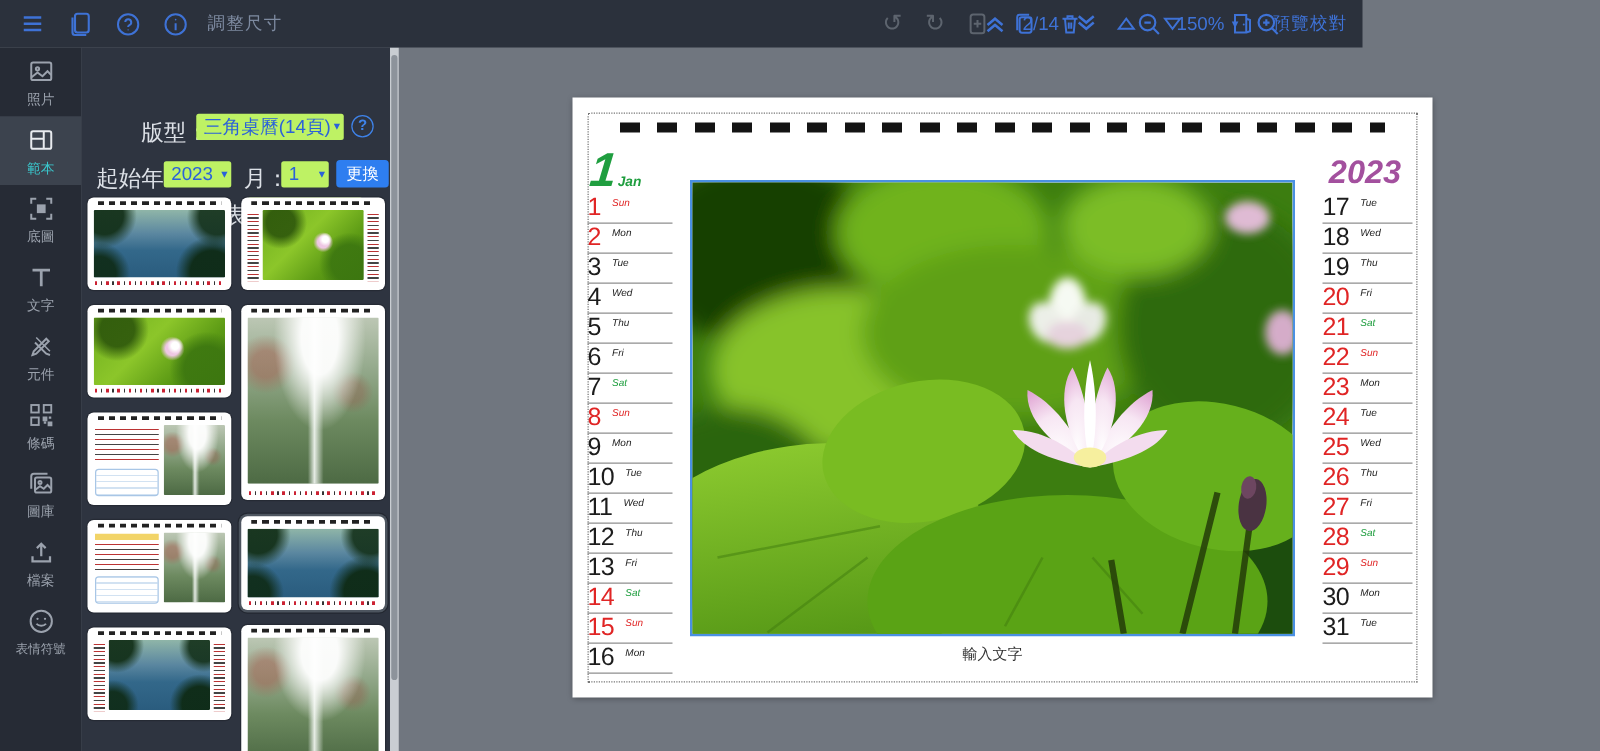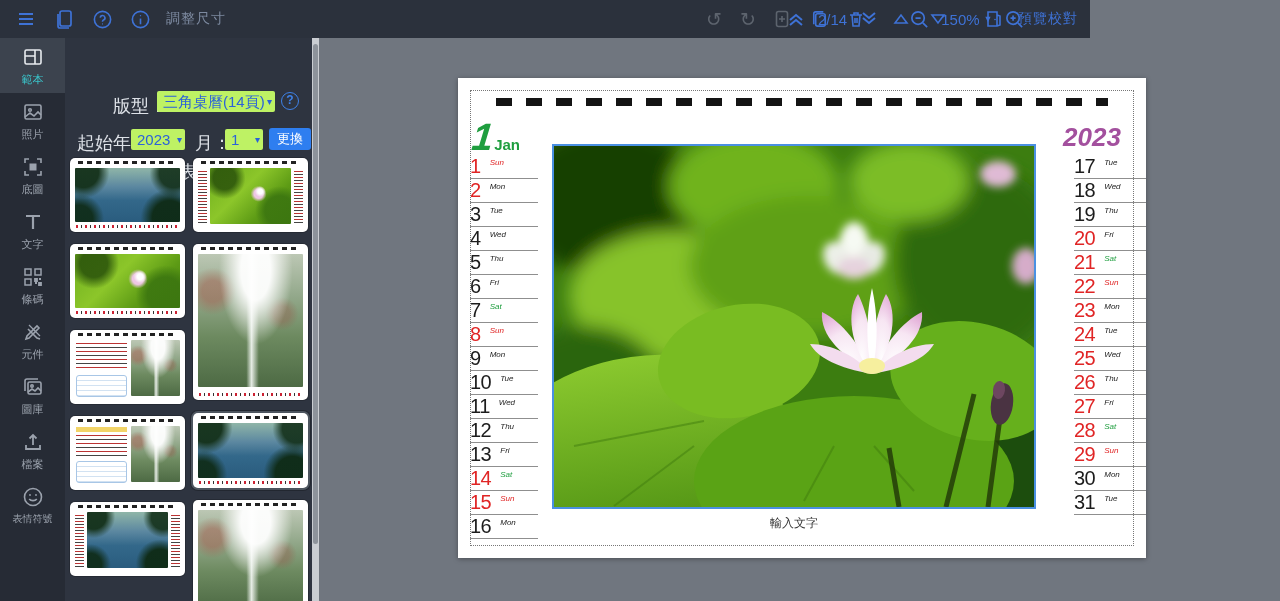--- a/index.html
+++ b/index.html
@@ -84,25 +84,25 @@
   .pscroll .pthumb { position:absolute; top:6px; left:1px; width:5px; height:500px; background:#8d939b; border-radius:3px; }
 
   
   .canvas { position:absolute; top:38px; left:319px; width:961px; height:563px; background:#70767f; overflow:hidden; }
   .page { position:absolute; left:139px; top:40px; width:688px; height:480px; background:#fff; box-shadow:0 1px 5px rgba(0,0,0,.35); }
   .trim { position:absolute; inset:12px; border:1px dotted #777; pointer-events:none; }
   .bind-dashes { position:absolute; top:20px; left:38px; width:612px; height:8px;
       background:repeating-linear-gradient(90deg,#141414 0 16px,transparent 16px 30px); }
   .mhead { position:absolute; left:14px; top:42px; color:#1f9e3f; }
   .mnum { display:inline-block; font-size:38px; font-weight:bold; font-style:italic; transform:skewX(-6deg); line-height:34px; }
-  .mname { font-size:15px; font-weight:bold; margin-left:1px; }
+  .mname { font-size:11px; font-weight:bold; font-style:italic; margin-left:1px; }
   .yhead { position:absolute; right:18px; top:46px; width:72px; text-align:center; color:#a3509e; font-size:26px; font-weight:bold; font-style:italic; line-height:26px; }
   .daycol { position:absolute; top:77px; }
   .daycol.left { left:12px; width:68px; }
-  .daycol.right { right:0; width:72px; }
+  .daycol.right { right:16px; width:72px; }
   .day-row { height:24px; border-bottom:1px solid #8f8f8f; display:flex; align-items:flex-start; }
   .day-num { font-size:20px; line-height:23px; letter-spacing:-0.5px; }
   .day-dow { font-size:8px; font-style:italic; margin-left:9px; margin-top:3px; }
   .c-red { color:#e02525; } .c-black { color:#1c1c1c; } .c-green { color:#1f9e3f; }
   .photo-frame { position:absolute; left:94px; top:66px; width:484px; height:365px; border:2px solid #4a90e2; cursor:pointer; }
   .photo-frame svg { display:block; width:100%; height:100%; }
   .caption { position:absolute; left:94px; top:437px; width:484px; text-align:center; font-size:12px; color:#333; cursor:text; }
 </style>
 </head>
 <body>
@@ -200,76 +200,76 @@
       <svg width="20" height="20" viewBox="0 0 20 20" fill="none" stroke="currentColor" stroke-width="1.6">
           <path d="M5 3h9v14H5zM14 6l3 1v9l-3 1"></path>
           <circle cx="12" cy="10.5" r="0.8" fill="currentColor" stroke="none"></circle>
         </svg>
     </span>
     <span class="tlabel blue">預覽校對</span>
   </div>
 </header>
 
 <nav class="sidebar" id="sidebar">
-    <div class="s-item active">
-      <span>
-        <svg width="24" height="24" viewBox="0 0 24 24" fill="none" stroke="currentColor" stroke-width="1.6">
-          <rect x="4" y="5" width="16" height="14" rx="1.5"></rect>
-          <path d="M4 11h10M14 5v14"></path>
-        </svg>
-      </span>
-      <span class="s-label">範本</span>
-    </div>
     <div class="s-item">
       <span>
         <svg width="24" height="24" viewBox="0 0 24 24" fill="none" stroke="currentColor" stroke-width="1.6">
           <rect x="4" y="5" width="16" height="14" rx="1.5"></rect>
           <circle cx="9" cy="10" r="1.3"></circle>
           <path d="M4 17l5-4 4 3 4-4 3 3"></path>
         </svg>
       </span>
       <span class="s-label">照片</span>
     </div>
+    <div class="s-item active">
+      <span>
+        <svg width="24" height="24" viewBox="0 0 24 24" fill="none" stroke="currentColor" stroke-width="1.6">
+          <rect x="4" y="5" width="16" height="14" rx="1.5"></rect>
+          <path d="M4 11h10M14 5v14"></path>
+        </svg>
+      </span>
+      <span class="s-label">範本</span>
+    </div>
     <div class="s-item">
       <span>
         <svg width="24" height="24" viewBox="0 0 24 24" fill="none" stroke="currentColor" stroke-width="1.6">
           <path d="M4 8V4h4M16 4h4v4M20 16v4h-4M8 20H4v-4"></path>
           <rect x="8.5" y="8.5" width="7" height="7" fill="currentColor" stroke="none"></rect>
         </svg>
       </span>
       <span class="s-label">底圖</span>
     </div>
     <div class="s-item">
       <span>
         <svg width="24" height="24" viewBox="0 0 24 24" fill="none" stroke="currentColor" stroke-width="2.2">
           <path d="M5 6h14M12 6v13"></path>
         </svg>
       </span>
       <span class="s-label">文字</span>
+    </div>
+    <div class="s-item">
+      <span>
+        <svg width="24" height="24" viewBox="0 0 24 24" fill="none" stroke="currentColor" stroke-width="1.6">
+          <path d="M5 19l3-1 10-10-2-2L6 16l-1 3z"></path>
+          <path d="M19 19l-3-1-9-9"></path>
+          <path d="M8 5l11 11" stroke-width="1.2"></path>
+        </svg>
+      </span>
+      <span class="s-label">元件</span>
     </div>
     <div class="s-item">
       <span>
         <svg width="24" height="24" viewBox="0 0 24 24" fill="none" stroke="currentColor" stroke-width="1.5">
           <rect x="4" y="4" width="6" height="6"></rect>
           <rect x="14" y="4" width="6" height="6"></rect>
           <rect x="4" y="14" width="6" height="6"></rect>
           <path d="M14 14h2v2h-2zM18 14h2M14 18h2M18 18h2v2h-2z" stroke-width="1.8"></path>
         </svg>
       </span>
       <span class="s-label">條碼</span>
-    </div>
-    <div class="s-item">
-      <span>
-        <svg width="24" height="24" viewBox="0 0 24 24" fill="none" stroke="currentColor" stroke-width="1.6">
-          <path d="M5 19l3-1 10-10-2-2L6 16l-1 3z"></path>
-          <path d="M19 19l-3-1-9-9"></path>
-          <path d="M8 5l11 11" stroke-width="1.2"></path>
-        </svg>
-      </span>
-      <span class="s-label">元件</span>
     </div>
     <div class="s-item">
       <span>
         <svg width="24" height="24" viewBox="0 0 24 24" fill="none" stroke="currentColor" stroke-width="1.6">
           <rect x="7" y="7" width="13" height="12" rx="1.5"></rect>
           <path d="M4 16V6a2 2 0 0 1 2-2h11"></path>
           <circle cx="11" cy="11" r="1.2"></circle>
           <path d="M7 17l4-3 3 2 3-3 3 3"></path>
         </svg>
       </span>

